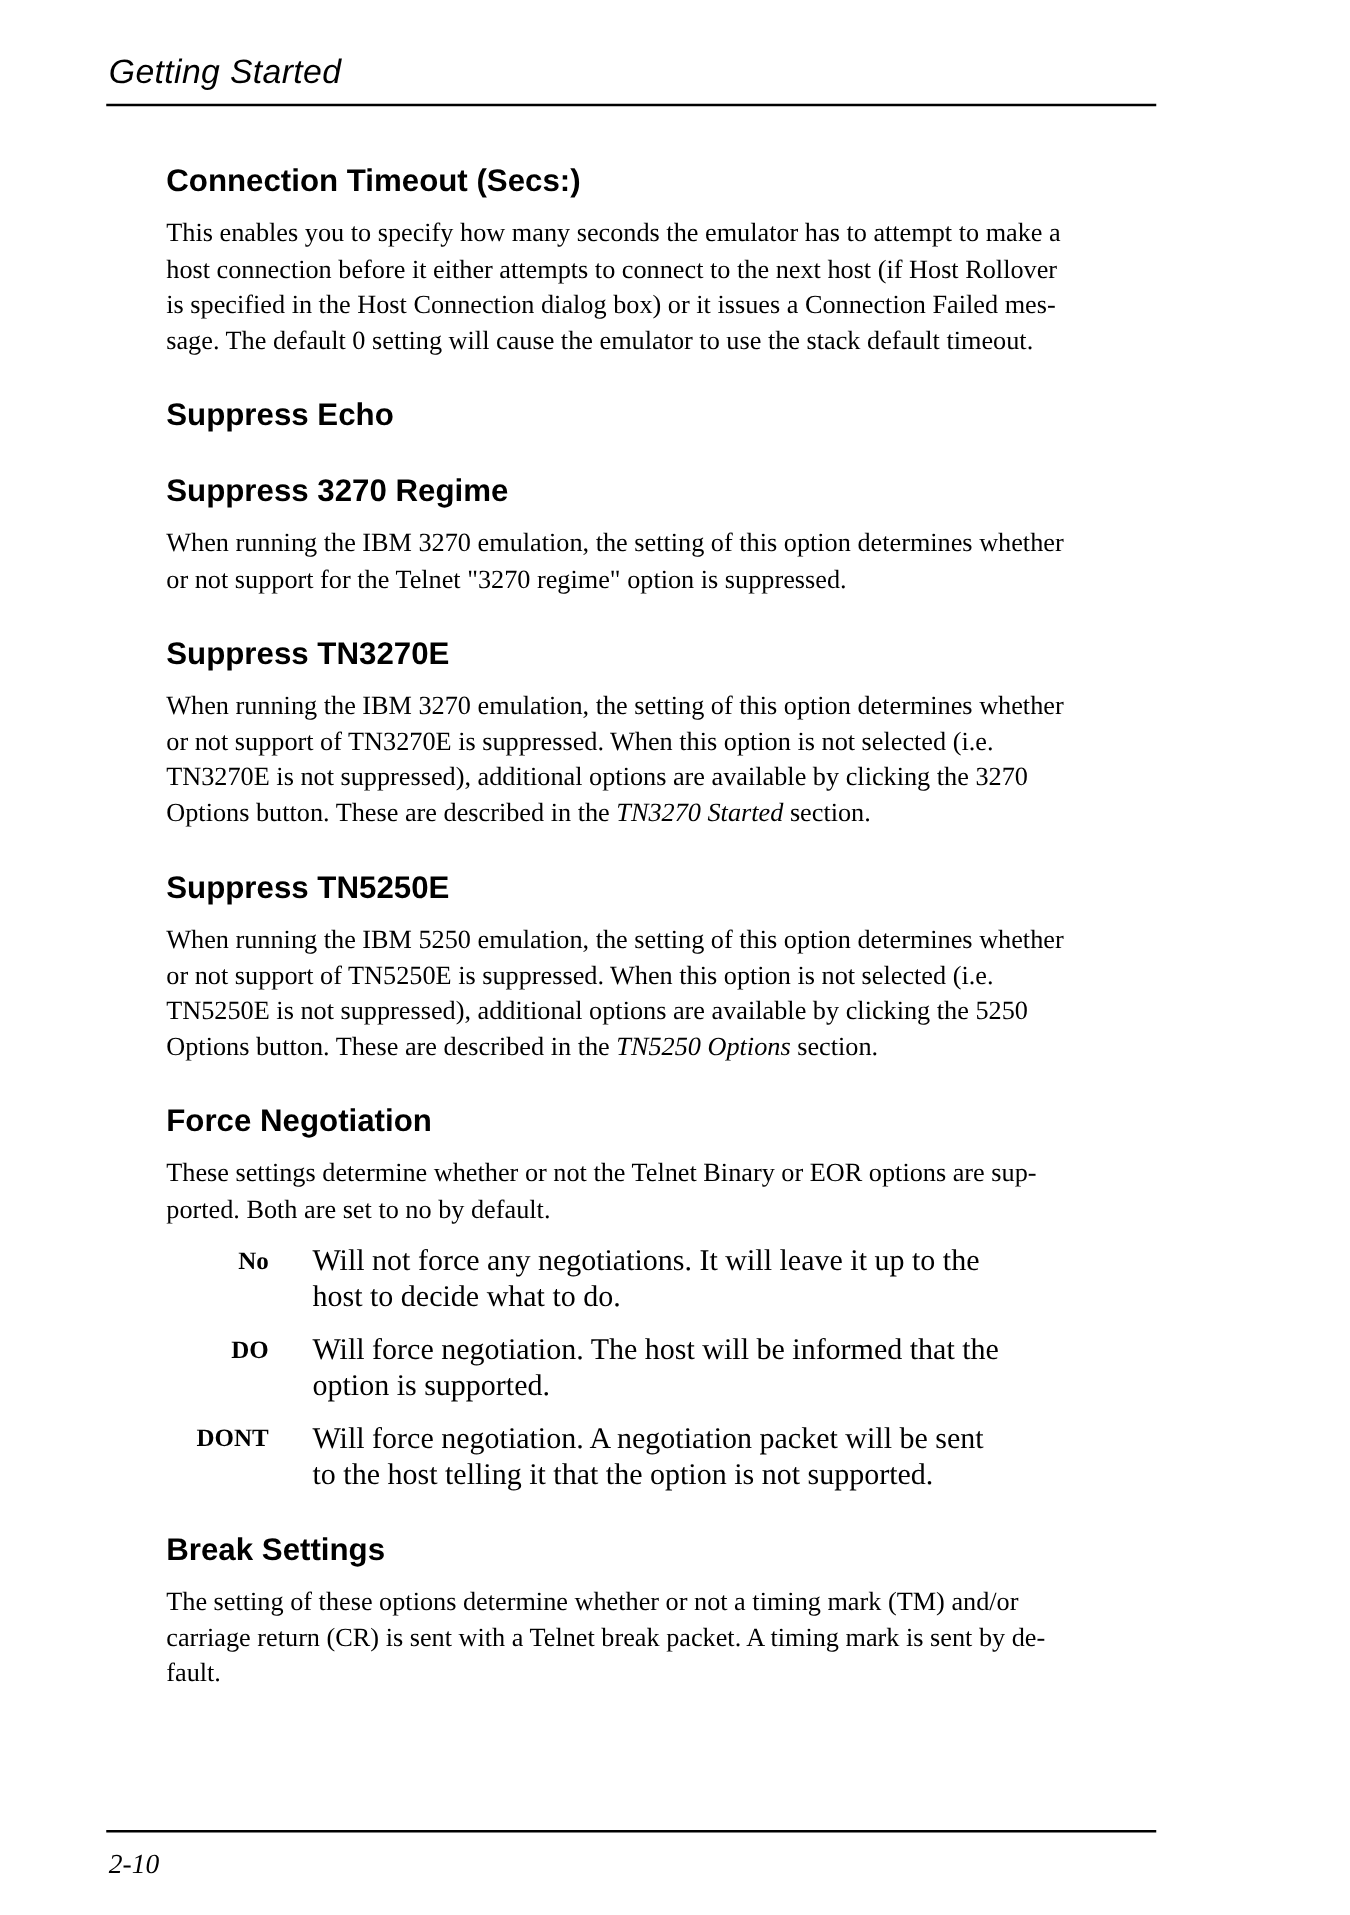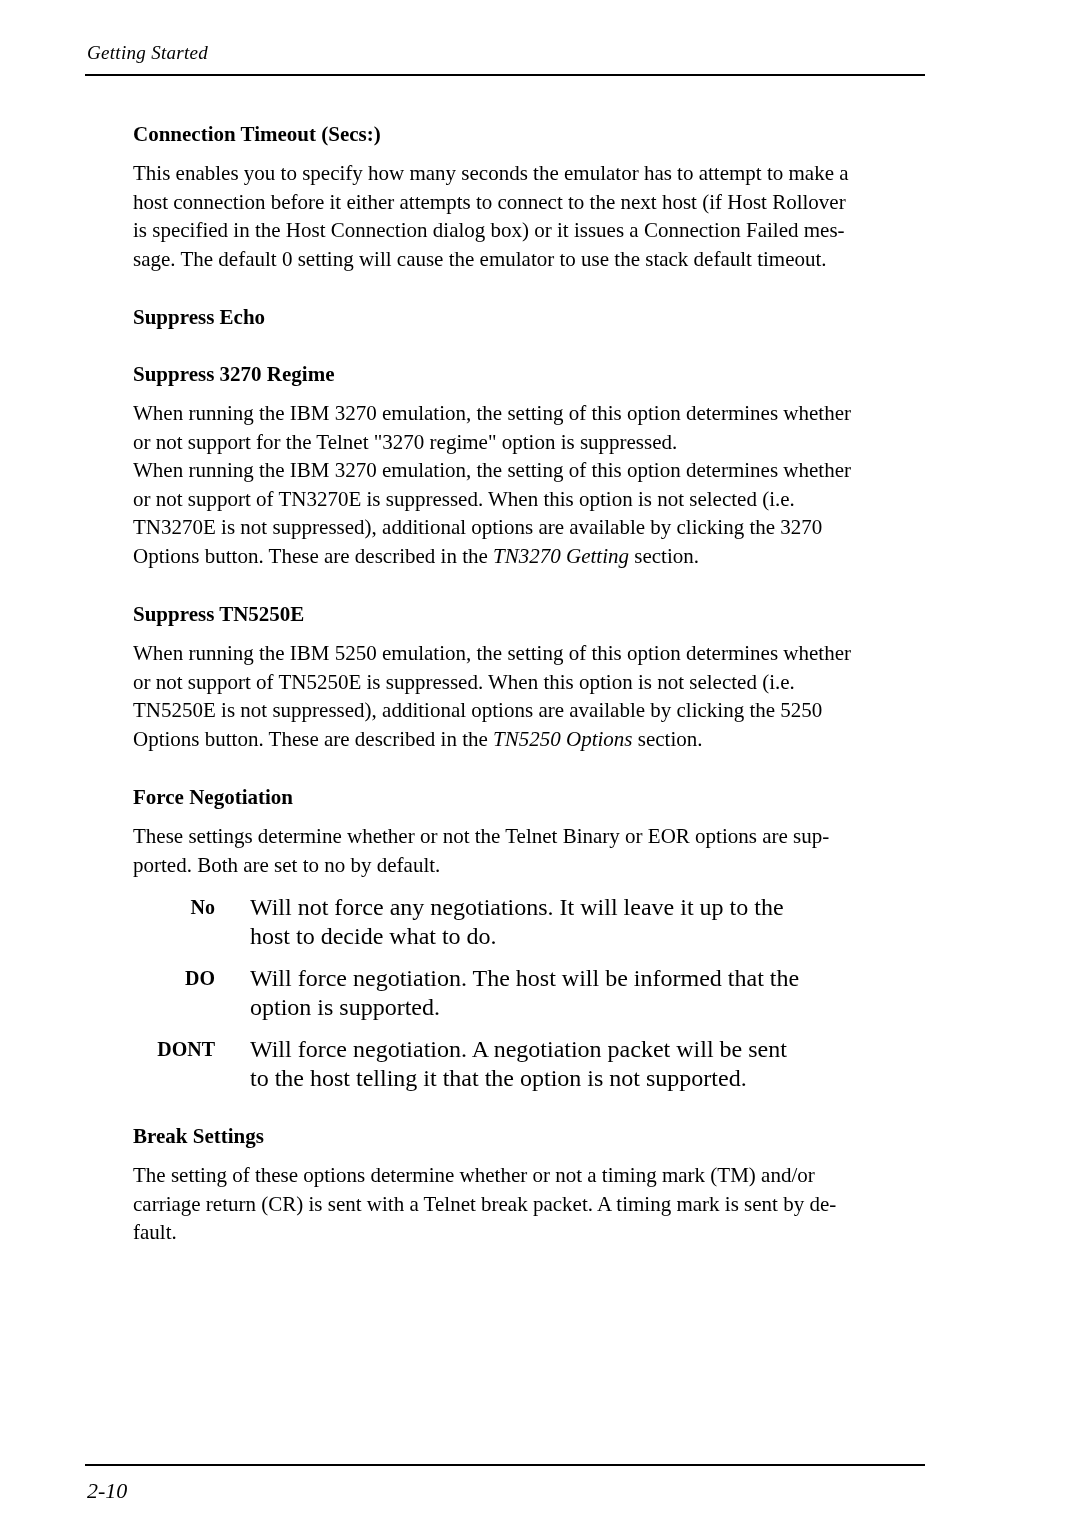--- a/index.html
+++ b/index.html
@@ -13,41 +13,41 @@
     margin: 0 auto;
     background: #ffffff;
     box-sizing: border-box;
     padding: 42px 155px 28px 85px;
     display: flex;
     flex-direction: column;
     color: #000;
     font-family: "Liberation Serif", serif;
   }
   .running-head {
-    font-family: Liberation Serif, serif;
+    font-family: Liberation Sans, sans-serif;
     font-style: italic;
     font-weight: normal;
-    font-size: 19px;
+    font-size: 27px;
     margin: 0 0 10px 2px;
     letter-spacing: 0.3px;
   }
   .rule {
     height: 2px;
     background: #000;
     width: 100%;
   }
   .doc-main {
     margin-left: 48px;
     width: 812px;
     padding-top: 18px;
   }
   .section-heading {
-    font-family: Liberation Serif, serif;
+    font-family: Liberation Sans, sans-serif;
     font-weight: bold;
-    font-size: 21px;
+    font-size: 25px;
     margin: 32px 0 12px 0;
   }
   .section:first-child .section-heading {
     margin-top: 28px;
   }
   .body-para {
     font-size: 21px;
     line-height: 28.5px;
     margin: 0;
     white-space: pre-line;
@@ -108,24 +108,25 @@
       <h2 class="section-heading">Suppress Echo</h2>
     </section>
 
     <section class="section">
       <h2 class="section-heading">Suppress 3270 Regime</h2>
       <p class="body-para"><span>When running the IBM 3270 emulation, the setting of this option determines whether
 or not support for the Telnet "3270 regime" option is suppressed.</span></p>
     </section>
 
     <section class="section">
+      <h2 class="section-heading">Suppress TN3270E</h2>
       <p class="body-para"><span>When running the IBM 3270 emulation, the setting of this option determines whether
 or not support of TN3270E is suppressed. When this option is not selected (i.e.
 TN3270E is not suppressed), additional options are available by clicking the </span><span class="b">3270
-Options</span><span> button. These are described in the </span><span class="i">TN3270 Getting</span><span> section.</span></p>
+Options</span><span> button. These are described in the </span><span class="i">TN3270 Started</span><span> section.</span></p>
     </section>
 
     <section class="section">
       <h2 class="section-heading">Suppress TN5250E</h2>
       <p class="body-para"><span>When running the IBM 5250 emulation, the setting of this option determines whether
 or not support of TN5250E is suppressed. When this option is not selected (i.e.
 TN5250E is not suppressed), additional options are available by clicking the </span><span class="b">5250
 Options</span><span> button. These are described in the </span><span class="i">TN5250 Options</span><span> section.</span></p>
     </section>
 

